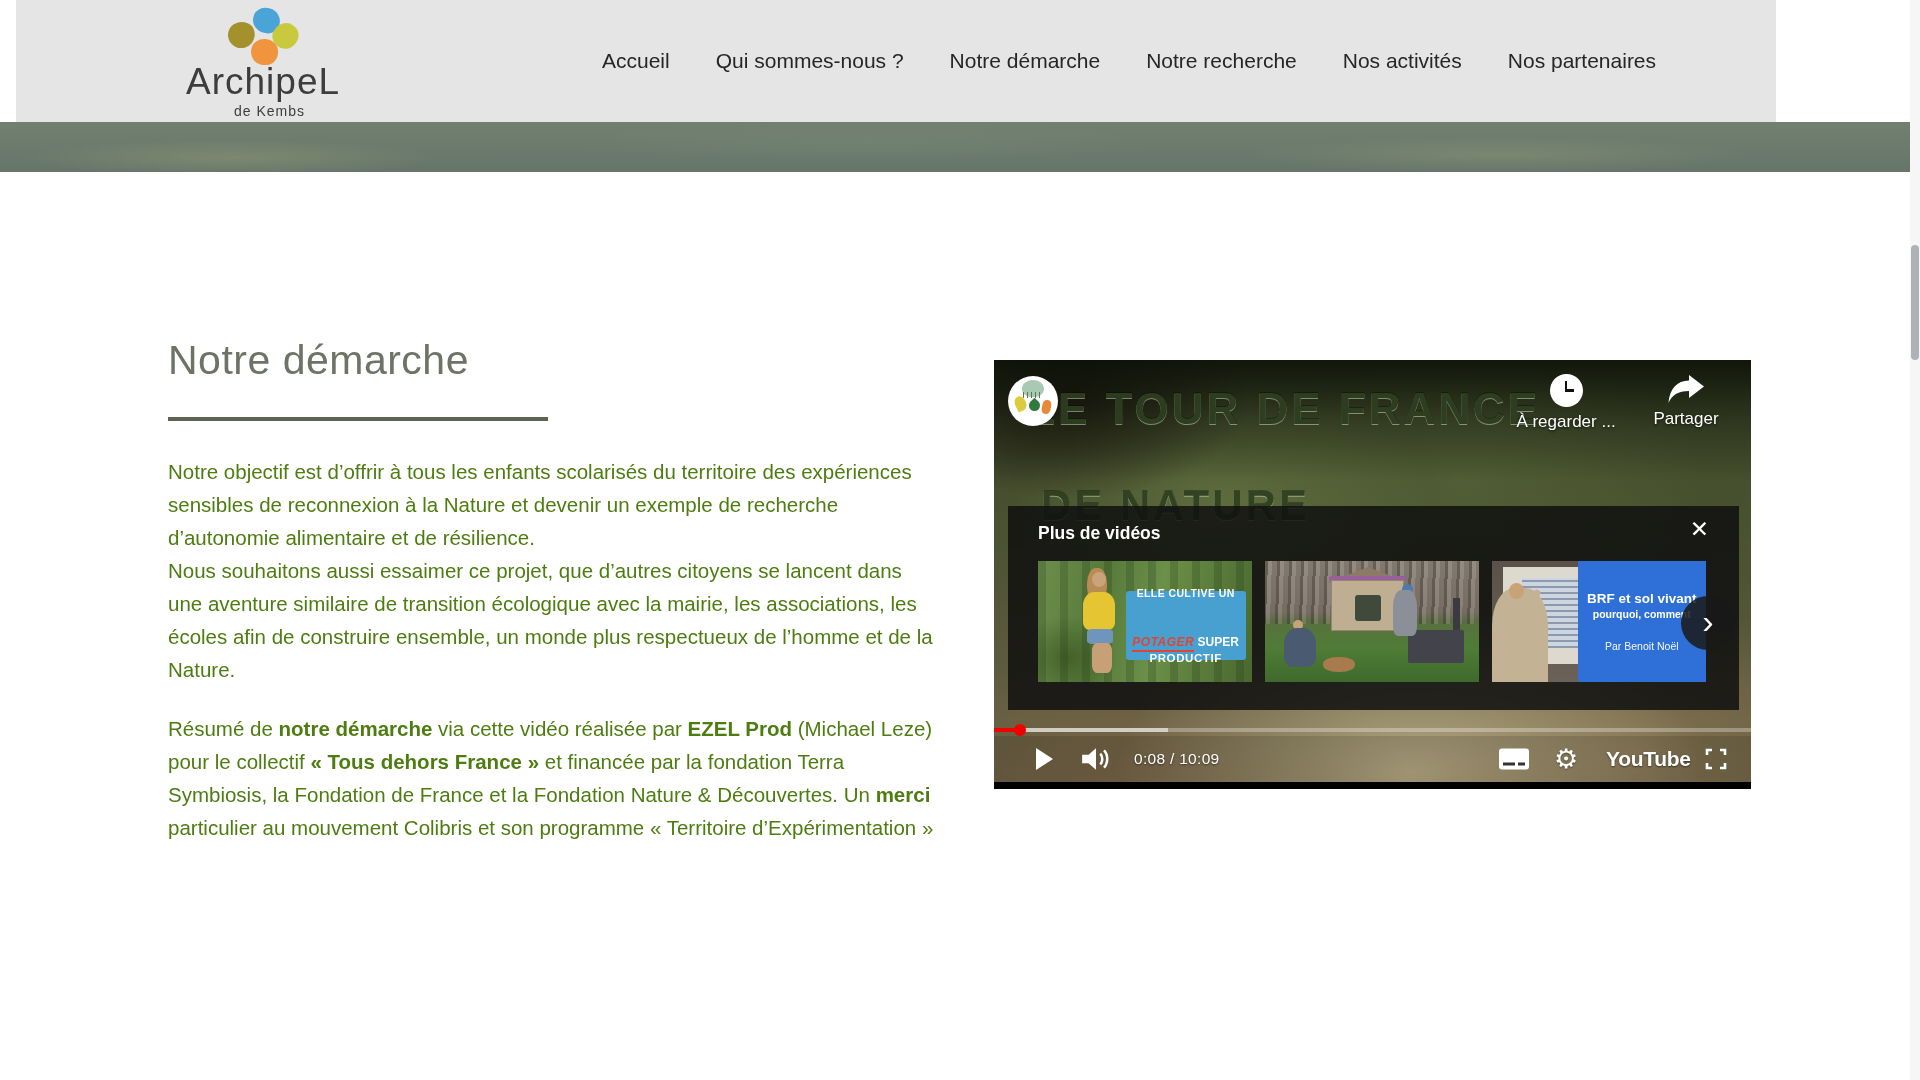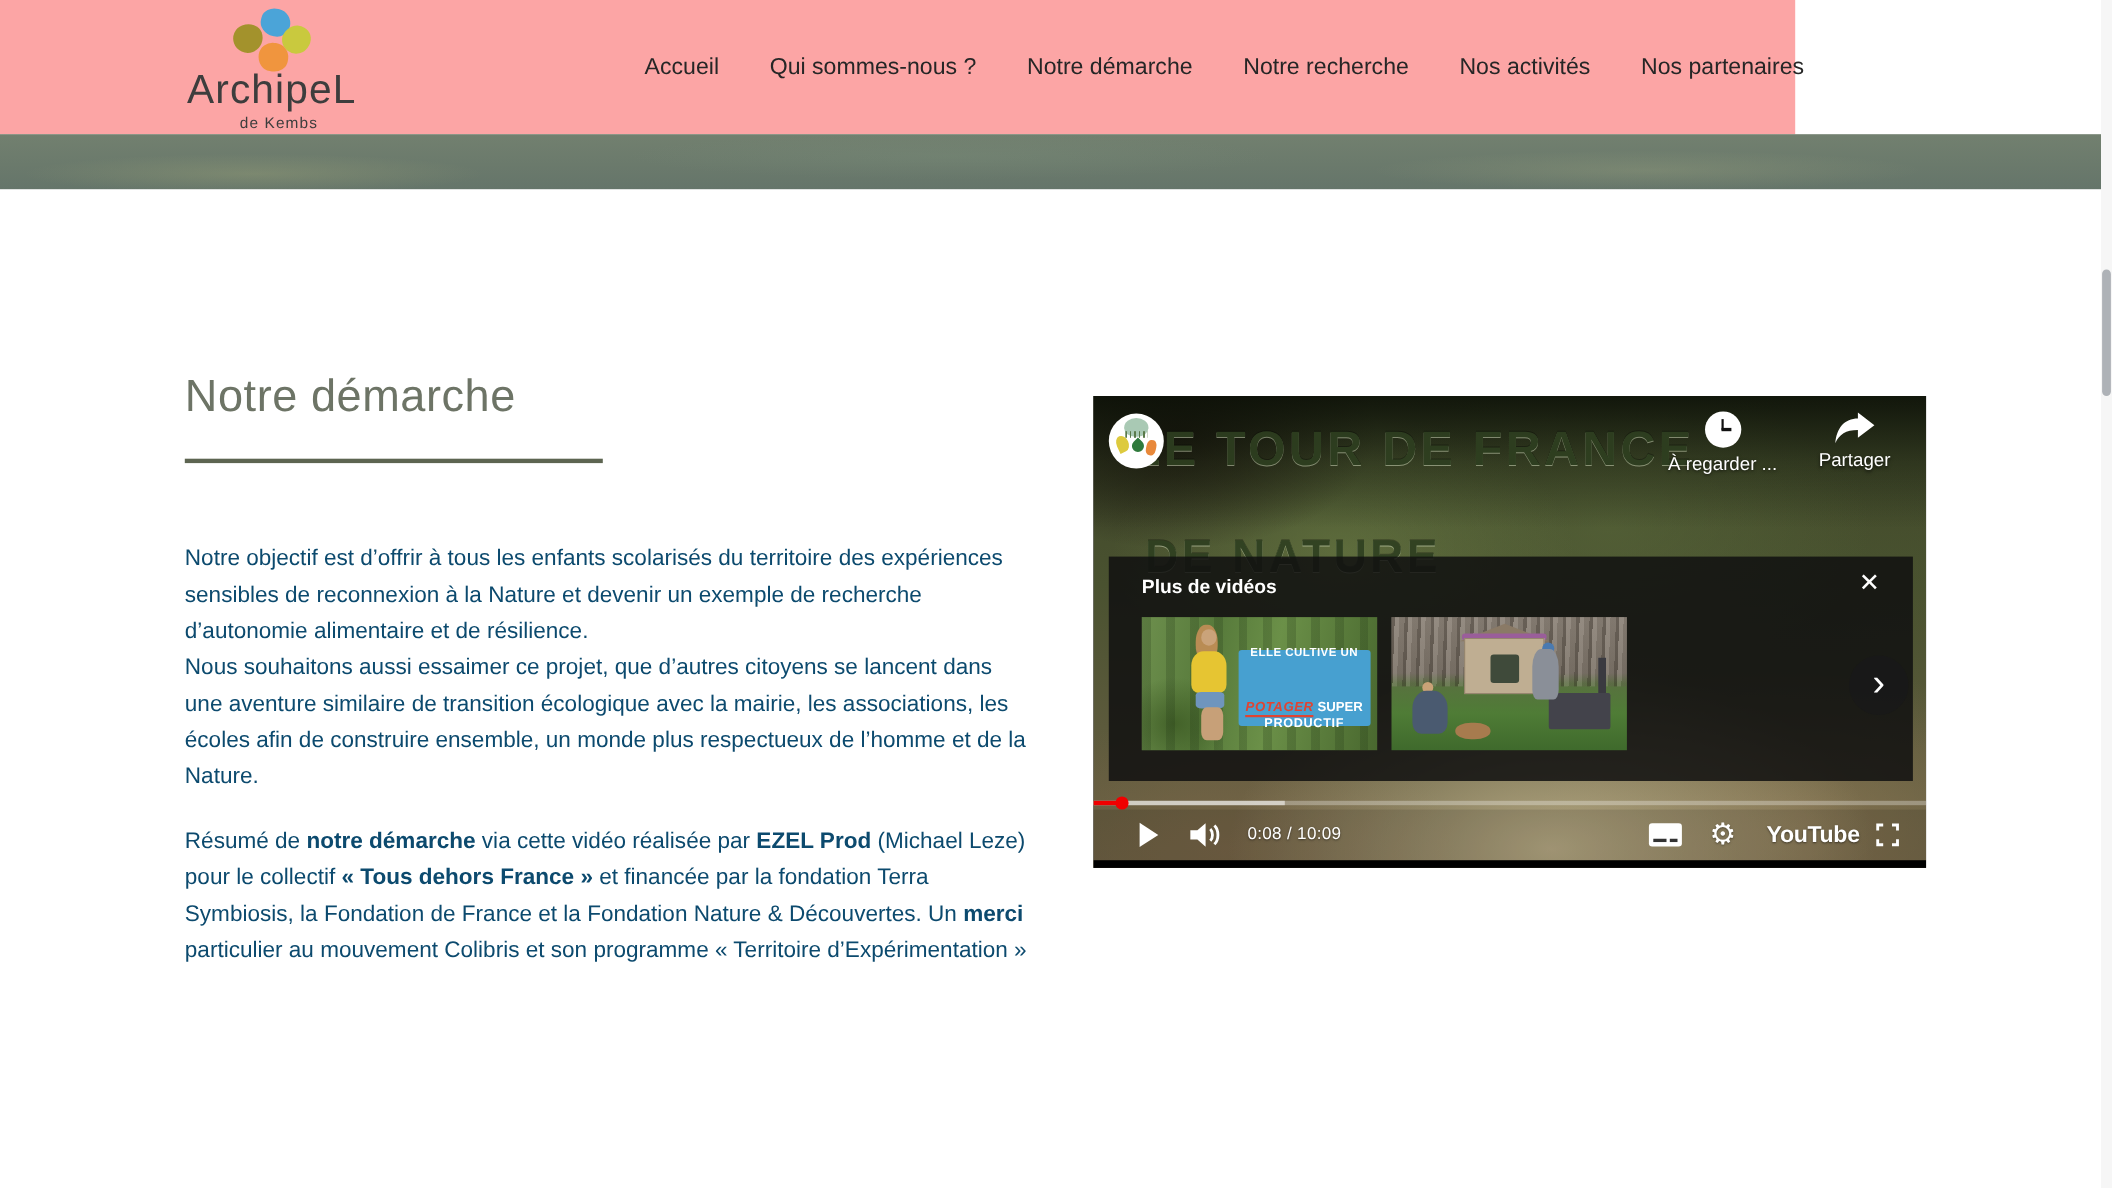--- a/index.html
+++ b/index.html
@@ -1,21 +1,21 @@
 <!DOCTYPE html>
 <html><head>
 <meta charset="utf-8">
 <style>
   * { margin:0; padding:0; box-sizing:border-box; }
   html,body { background:#ffffff; }
   body { font-family:"Liberation Sans", sans-serif; }
   .page { position:relative; width:1920px; height:1080px; background:#fff; overflow:hidden; }
 
   
-  .header { position:absolute; left:0; top:0; width:1632px; height:122px; background:#fca5a5; }
+  .header { position:absolute; left:16px; top:0; width:1760px; height:122px; background:#e5e5e5; }
   .logo { position:absolute; left:170px; top:6px; width:190px; height:112px; cursor:pointer; }
   .petals { position:absolute; left:42px; top:2px; width:70px; height:60px; }
   .petal { position:absolute; }
   .petal-olive  { left:0;    top:14px; width:27px; height:26px; background:#a3922c; border-radius:46% 54% 50% 50%/50% 46% 54% 50%; transform:rotate(-20deg); }
   .petal-blue   { left:25px; top:0;    width:27px; height:25px; background:#4ba4d8; border-radius:50% 50% 46% 54%/46% 54% 50% 50%; transform:rotate(14deg); }
   .petal-yellow { left:45px; top:15px; width:25px; height:26px; background:#c9c93e; border-radius:50% 46% 54% 50%/54% 50% 50% 46%; transform:rotate(38deg); }
   .petal-orange { left:23px; top:31px; width:27px; height:26px; background:#f0953e; border-radius:50% 50% 50% 46%/50% 50% 46% 54%; transform:rotate(8deg); }
   .brand-text { position:absolute; left:0; top:55px; font-size:37px; font-weight:500; color:#3d3d3d; letter-spacing:1px; }
   .brand-sub  { position:absolute; left:48px; top:97px; font-size:14px; color:#3d3d3d; letter-spacing:1px; }
   .nav { position:absolute; left:586px; top:0; height:122px; display:flex; align-items:center; gap:46px; }
@@ -25,21 +25,21 @@
   .hero-band { position:absolute; left:0; top:122px; width:1920px; height:50px;
     background:
       radial-gradient(300px 26px at 12% 72%, rgba(200,200,130,0.20), transparent 70%),
       radial-gradient(420px 30px at 45% 40%, rgba(125,145,125,0.28), transparent 70%),
       radial-gradient(360px 26px at 78% 66%, rgba(205,205,145,0.16), transparent 70%),
       linear-gradient(180deg,#72806f 0%,#6b7a6c 55%,#65756a 100%); }
 
   
   .page-title { position:absolute; left:168px; top:337px; font-size:41px; font-weight:400; color:#6d7466; letter-spacing:0.5px; }
   .title-divider { position:absolute; left:168px; top:417px; width:380px; height:4px; background:#5d6551; }
-  .para { position:absolute; left:168px; width:766px; font-size:20.5px; line-height:33px; color:#0c4a6e;margin-top:36px; }
+  .para { position:absolute; left:168px; width:766px; font-size:20.5px; line-height:33px; color:#4d7c0f; }
   .para-1 { top:455px; }
   .para-2 { top:712px; }
   .b { font-weight:700; }
 
   
   .video { position:absolute; left:994px; top:360px; width:757px; height:429px; overflow:hidden; background:#222; cursor:pointer; }
   .video-bg { position:absolute; inset:0;
     background:
       linear-gradient(180deg, rgba(10,14,6,0.85) 0%, rgba(20,26,12,0.40) 14%, rgba(0,0,0,0) 28%),
       radial-gradient(260px 150px at 10% 8%,  rgba(25,20,14,0.90), transparent 70%),
@@ -242,20 +242,32 @@
           <div class="t2-window"></div>
           <div class="t2-pipe"></div>
           <div class="t2-stove"></div>
           <div class="t2-man-head"></div>
           <div class="t2-man"></div>
           <div class="t2-scarf"></div>
           <div class="t2-woman"></div>
           <div class="t2-lamb"></div>
         </div>
 
+        <div class="thumb thumb-3">
+          <div class="t3-screen"></div>
+          <div class="t3-content"></div>
+          <div class="t3-man"></div>
+          <div class="t3-man-head"></div>
+          <div class="t3-arm"></div>
+          <div class="t3-panel">
+            <div class="t">BRF et sol vivant</div>
+            <div class="s">pourquoi, comment</div>
+            <div class="a">Par Benoit Noël</div>
+          </div>
+        </div>
 
       </div>
       <div class="next-btn">
         <span>›</span>
       </div>
     </div>
 
     <div class="progress">
       <div class="prog-buffered"></div>
       <div class="prog-played"></div>

